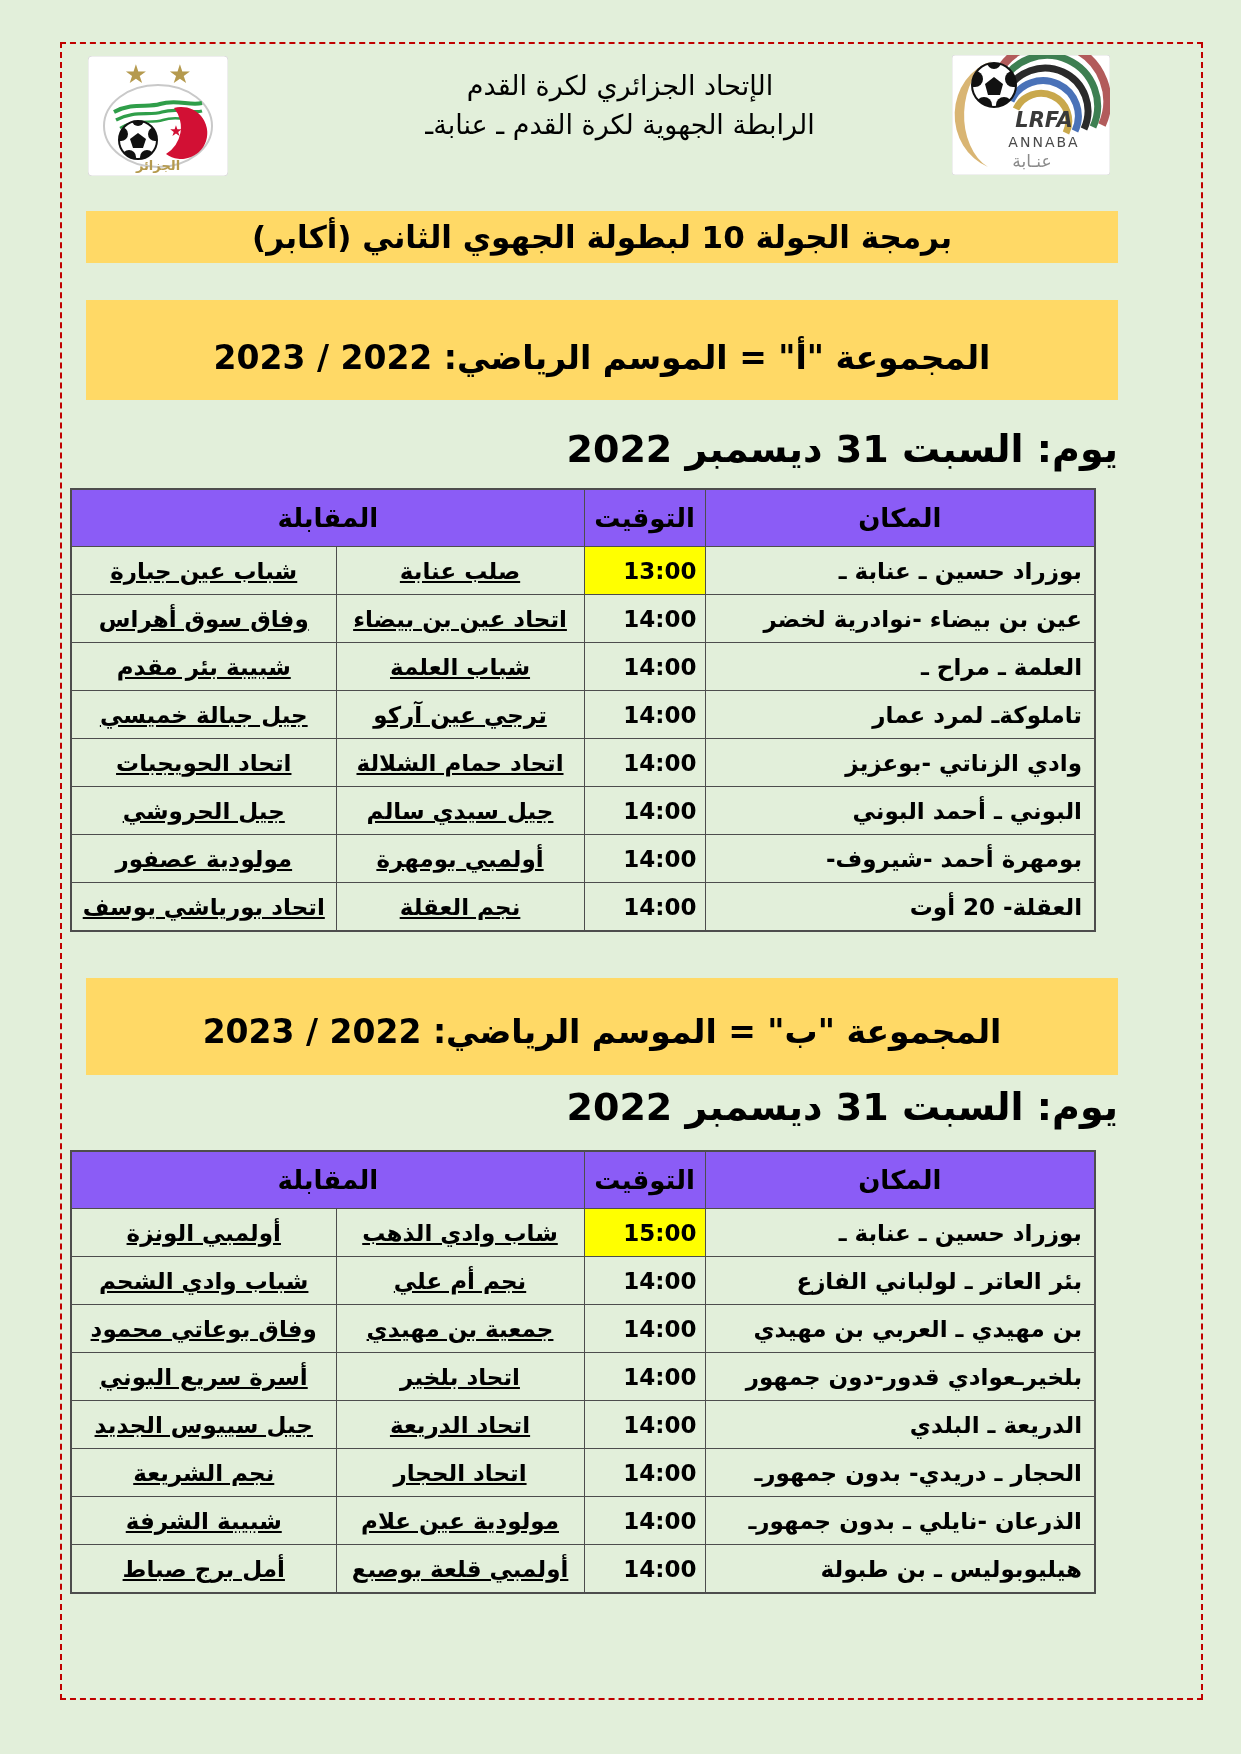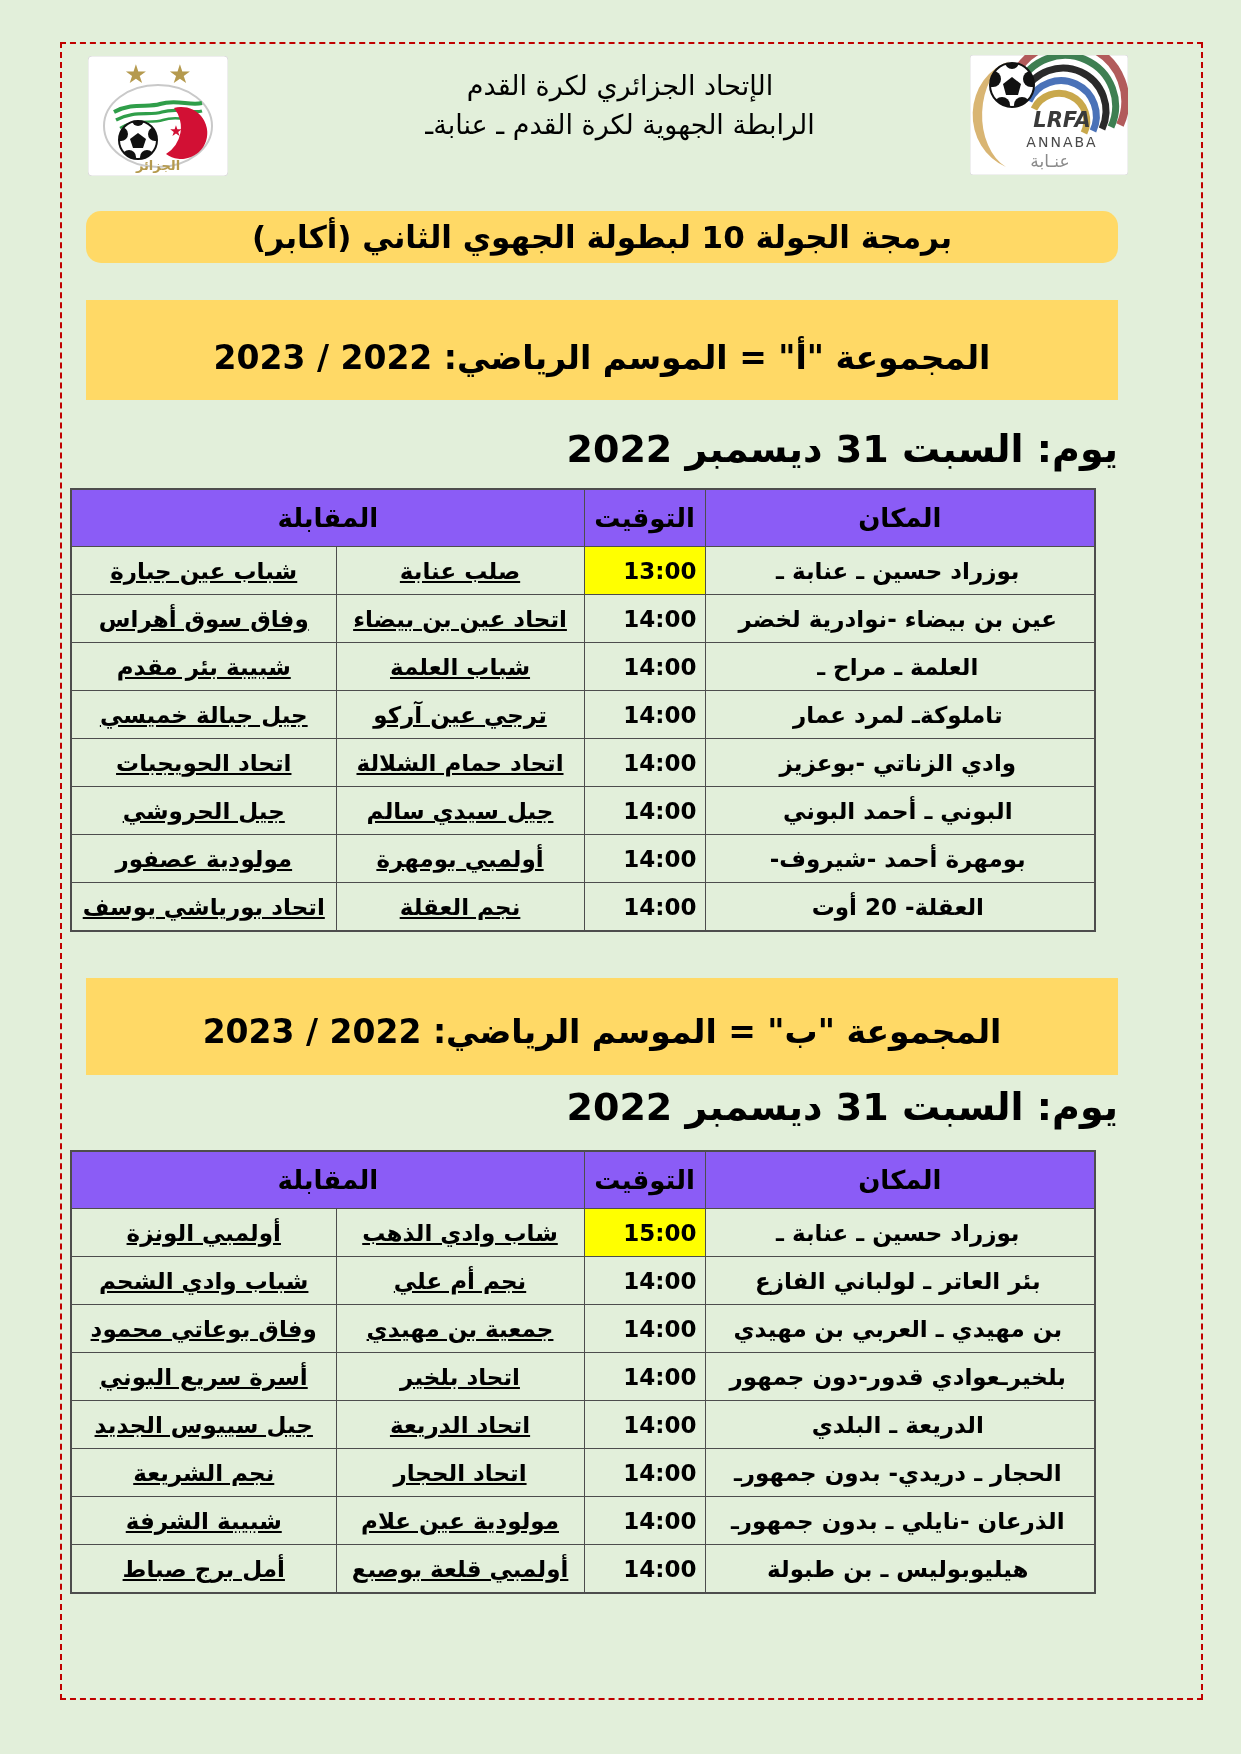--- a/index.html
+++ b/index.html
@@ -11,34 +11,34 @@
     color:#000;
   }
   .frame{
     position:absolute;left:60px;top:42px;width:1143px;height:1658px;
     border:2px dashed #c00000;
     box-sizing:border-box;
     pointer-events:none;
   }
   
   .faf-logo{position:absolute;left:88px;top:56px;width:140px;height:120px;}
-  .lrfa-logo{position:absolute;left:952px;top:55px;width:158px;height:120px;margin-left:18px;}
+  .lrfa-logo{position:absolute;left:952px;top:55px;width:158px;height:120px;}
   .org-header{
     position:absolute;left:300px;top:66px;width:640px;
     text-align:center;font-weight:400;font-size:27px;line-height:1.45;
     letter-spacing:.5px;
   }
   
   .banner{
     position:absolute;left:86px;width:1032px;
     background:#ffd966;
     display:flex;align-items:center;justify-content:center;
     font-weight:700;text-align:center;
   }
-  .title-banner{top:211px;height:52px;font-size:31px;border-radius:15px;}
+  .title-banner{top:211px;height:52px;font-size:31px;}
   .group-banner-a{top:300px;height:100px;font-size:33px;padding-top:14px;box-sizing:border-box;}
   .group-banner-b{top:978px;height:97px;font-size:33px;padding-top:10px;box-sizing:border-box;}
   .date-heading{
     position:absolute;left:86px;width:1032px;height:58px;
     text-align:right;font-weight:700;font-size:38px;line-height:58px;
   }
   .date-a{top:420px;}
   .date-b{top:1078px;}
   
   table.fixtures{
@@ -55,21 +55,21 @@
   table.fixtures col.c-away{width:265px;}
   table.fixtures th{
     background:#8b5cf6;height:54px;
     border:1px solid #4d4d4d;
     font-size:26px;font-weight:700;text-align:center;
   }
   table.fixtures td{
     height:47px;border:1px solid #4d4d4d;
     font-size:23px;padding:0 8px;overflow:hidden;white-space:nowrap;
   }
-  table.fixtures td.venue{text-align:center;padding-right:12px;}
+  table.fixtures td.venue{text-align:right;padding-right:12px;}
   table.fixtures td.time{text-align:center;padding-left:45px;}
   table.fixtures td.team{text-align:center;text-decoration:underline;}
   table.fixtures td.hl{background:#ffff00;}
 </style>
 </head>
 <body>
 
 <div class="frame"></div>
 
 <div class="faf-logo">

